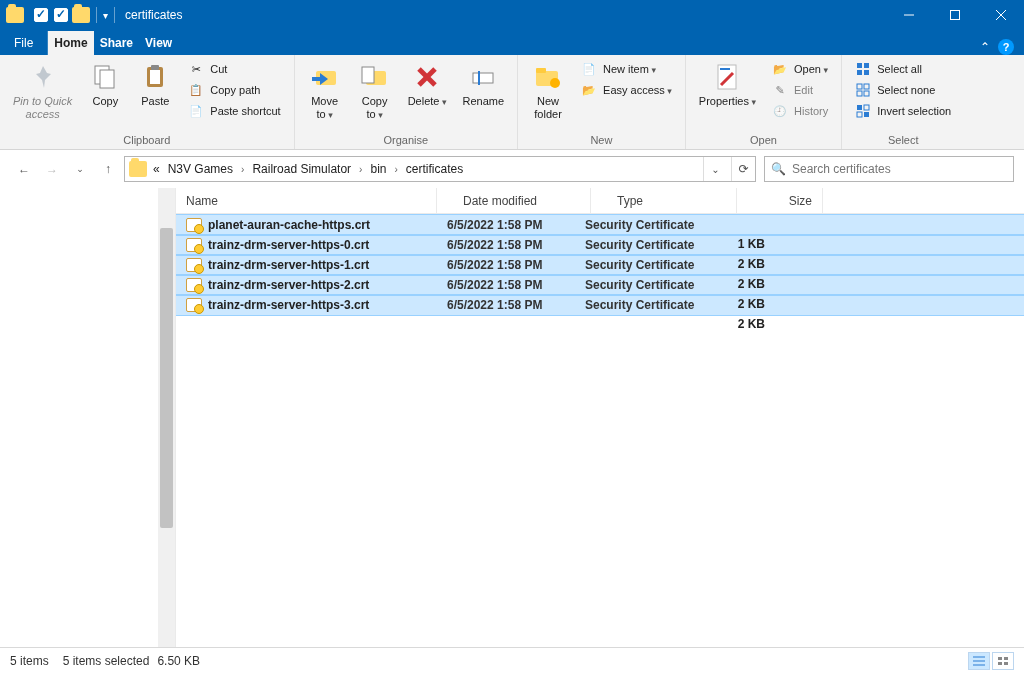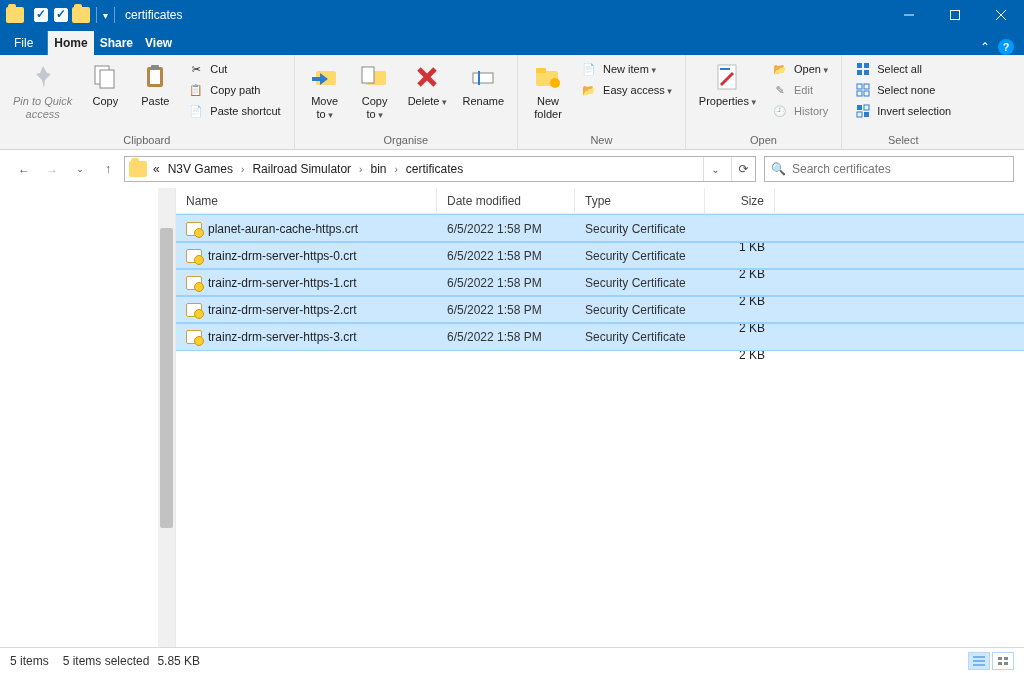--- a/index.html
+++ b/index.html
@@ -55,28 +55,28 @@
   .addr .addrbtn{width:24px;height:24px;display:flex;align-items:center;justify-content:center;border-left:1px solid #ddd;color:#555;}
   .search { width:250px; height:26px; border:1px solid #b5b5b5; margin-left:4px; display:flex; align-items:center; padding:0 6px; gap:6px; color:#777; background:#fff;}
   .search input{border:none;outline:none;flex:1;font-size:12px;color:#8b5cf6;}
 
   
   .content { position:relative; height:459px; display:flex; }
   .leftgutter{width:176px; border-right:1px solid #eaeaea; position:relative;}
   .scrollbar{position:absolute; right:0; top:0; width:17px; height:100%; background:#f0f0f0;}
   .scrollbar .thumb{position:absolute; left:2px; right:2px; top:40px; height:300px; background:#c2c2c2; border-radius:2px;}
   .listarea{flex:1; position:relative; overflow:hidden;}
-  .hdr{display:flex; height:26px; border-bottom:1px solid #eaeaea; align-items:center; color:#444; font-size:12px;}
+  .hdr{display:flex; height:26px; border-bottom:1px solid #eaeaea; align-items:center; color:#444; font-size:12px;gap:16px;}
   .hdr .col{padding-left:10px; border-right:1px solid #eaeaea; height:100%; display:flex; align-items:center;}
   .col-name{width:261px;}
   .col-date{width:138px;}
   .col-type{width:130px;}
   .col-size{width:70px; justify-content:flex-end; padding-right:10px; padding-left:0;}
   .rows{padding-top:1px;}
-  .row{display:flex; height:27px; align-items:center; font-size:12px; background:#cce8ff; outline:1px solid #99d1ff; margin-bottom:0px;}
+  .row{display:flex; height:20px; align-items:center; font-size:12px; background:#cce8ff; outline:1px solid #99d1ff; margin-bottom:0px;font-weight:bold;}
   .row .c{padding-left:10px;}
   .row .c-name{width:261px; display:flex; align-items:center; gap:6px;}
   .row .c-date{width:138px; color:#333;}
   .row .c-type{width:130px; color:#333;}
   .row .c-size{width:70px; text-align:right; padding-right:10px;margin-top:37px;}
   .cert-ico{width:16px;height:14px;background:#fff;border:1px solid #d0a040;position:relative;border-radius:2px;}
   .cert-ico::after{content:"";position:absolute;right:-3px;bottom:-3px;width:8px;height:8px;border-radius:50%;background:#ffcc33;border:1px solid #cc9900;}
 
   
   .status { position:absolute; left:0; right:0; bottom:0; height:26px; border-top:1px solid #d9d9d9; background:#fff; display:flex; align-items:center; font-size:12px; padding:0 10px; color:#333;}
@@ -410,21 +410,21 @@
           <div class="c c-type">Security Certificate</div>
           <div class="c c-size">2 KB</div>
         </div>
       </div>
   </div>
 </div>
 
 <div class="status">
   <span>5 items</span>
   <span style="margin-left:14px;">5 items selected</span>
-  <span style="margin-left:8px;">5.85 KB</span>
+  <span style="margin-left:8px;">6.50 KB</span>
   <div class="viewbtns">
     <div class="vbtn active">
         <svg width="12" height="10">
           <line x1="0" y1="1" x2="12" y2="1" stroke="#2b7cd3"></line>
           <line x1="0" y1="5" x2="12" y2="5" stroke="#2b7cd3"></line>
           <line x1="0" y1="9" x2="12" y2="9" stroke="#2b7cd3"></line>
         </svg>
       </div>
     <div class="vbtn">
         <svg width="12" height="10">

